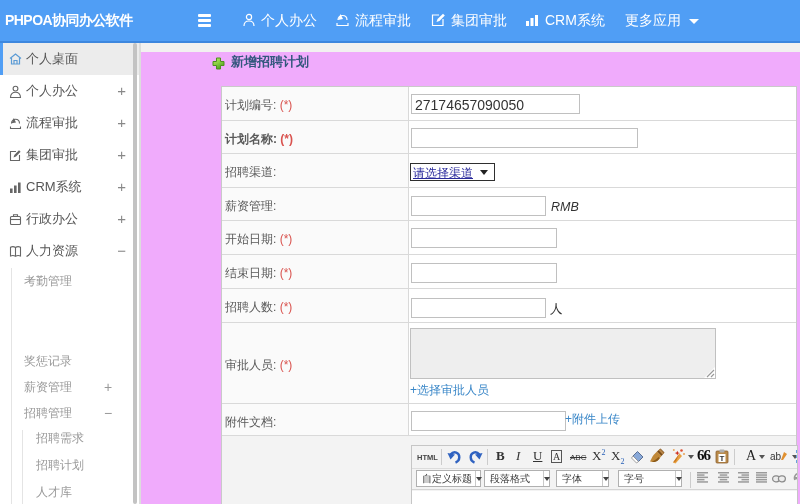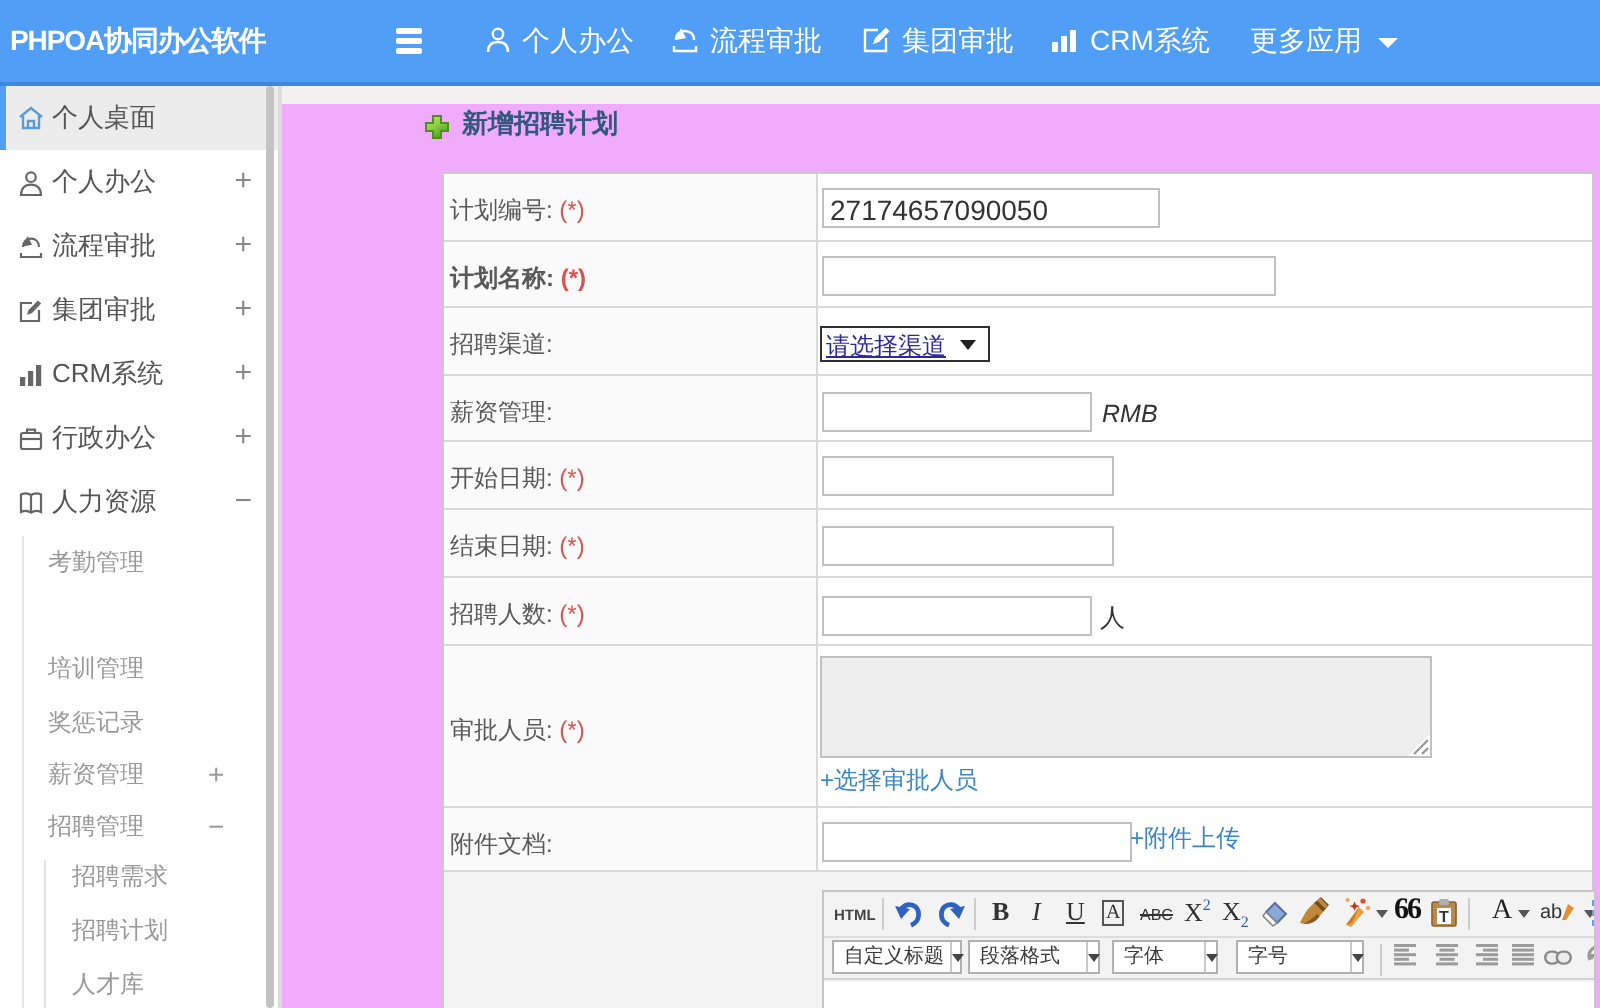--- a/index.html
+++ b/index.html
@@ -173,23 +173,20 @@
           </svg>
         </span>
       <span class="tx">人力资源</span>
         <span class="pm">−</span>
     </div>
     <div class="guide1"></div>
     <div class="guide2"></div>
     <div class="m2" style="top:225px;">
         <span class="tx">考勤管理</span>
       </div>
-    <div class="m2" style="top:278px;">
-        <span class="tx">培训管理</span>
-      </div>
     <div class="m2" style="top:305px;">
         <span class="tx">奖惩记录</span>
       </div>
     <div class="m2" style="top:331px;">
         <span class="tx">薪资管理</span>
         <span class="pm">+</span>
       </div>
     <div class="m2" style="top:357px;">
         <span class="tx">招聘管理</span>
         <span class="pm">−</span>

